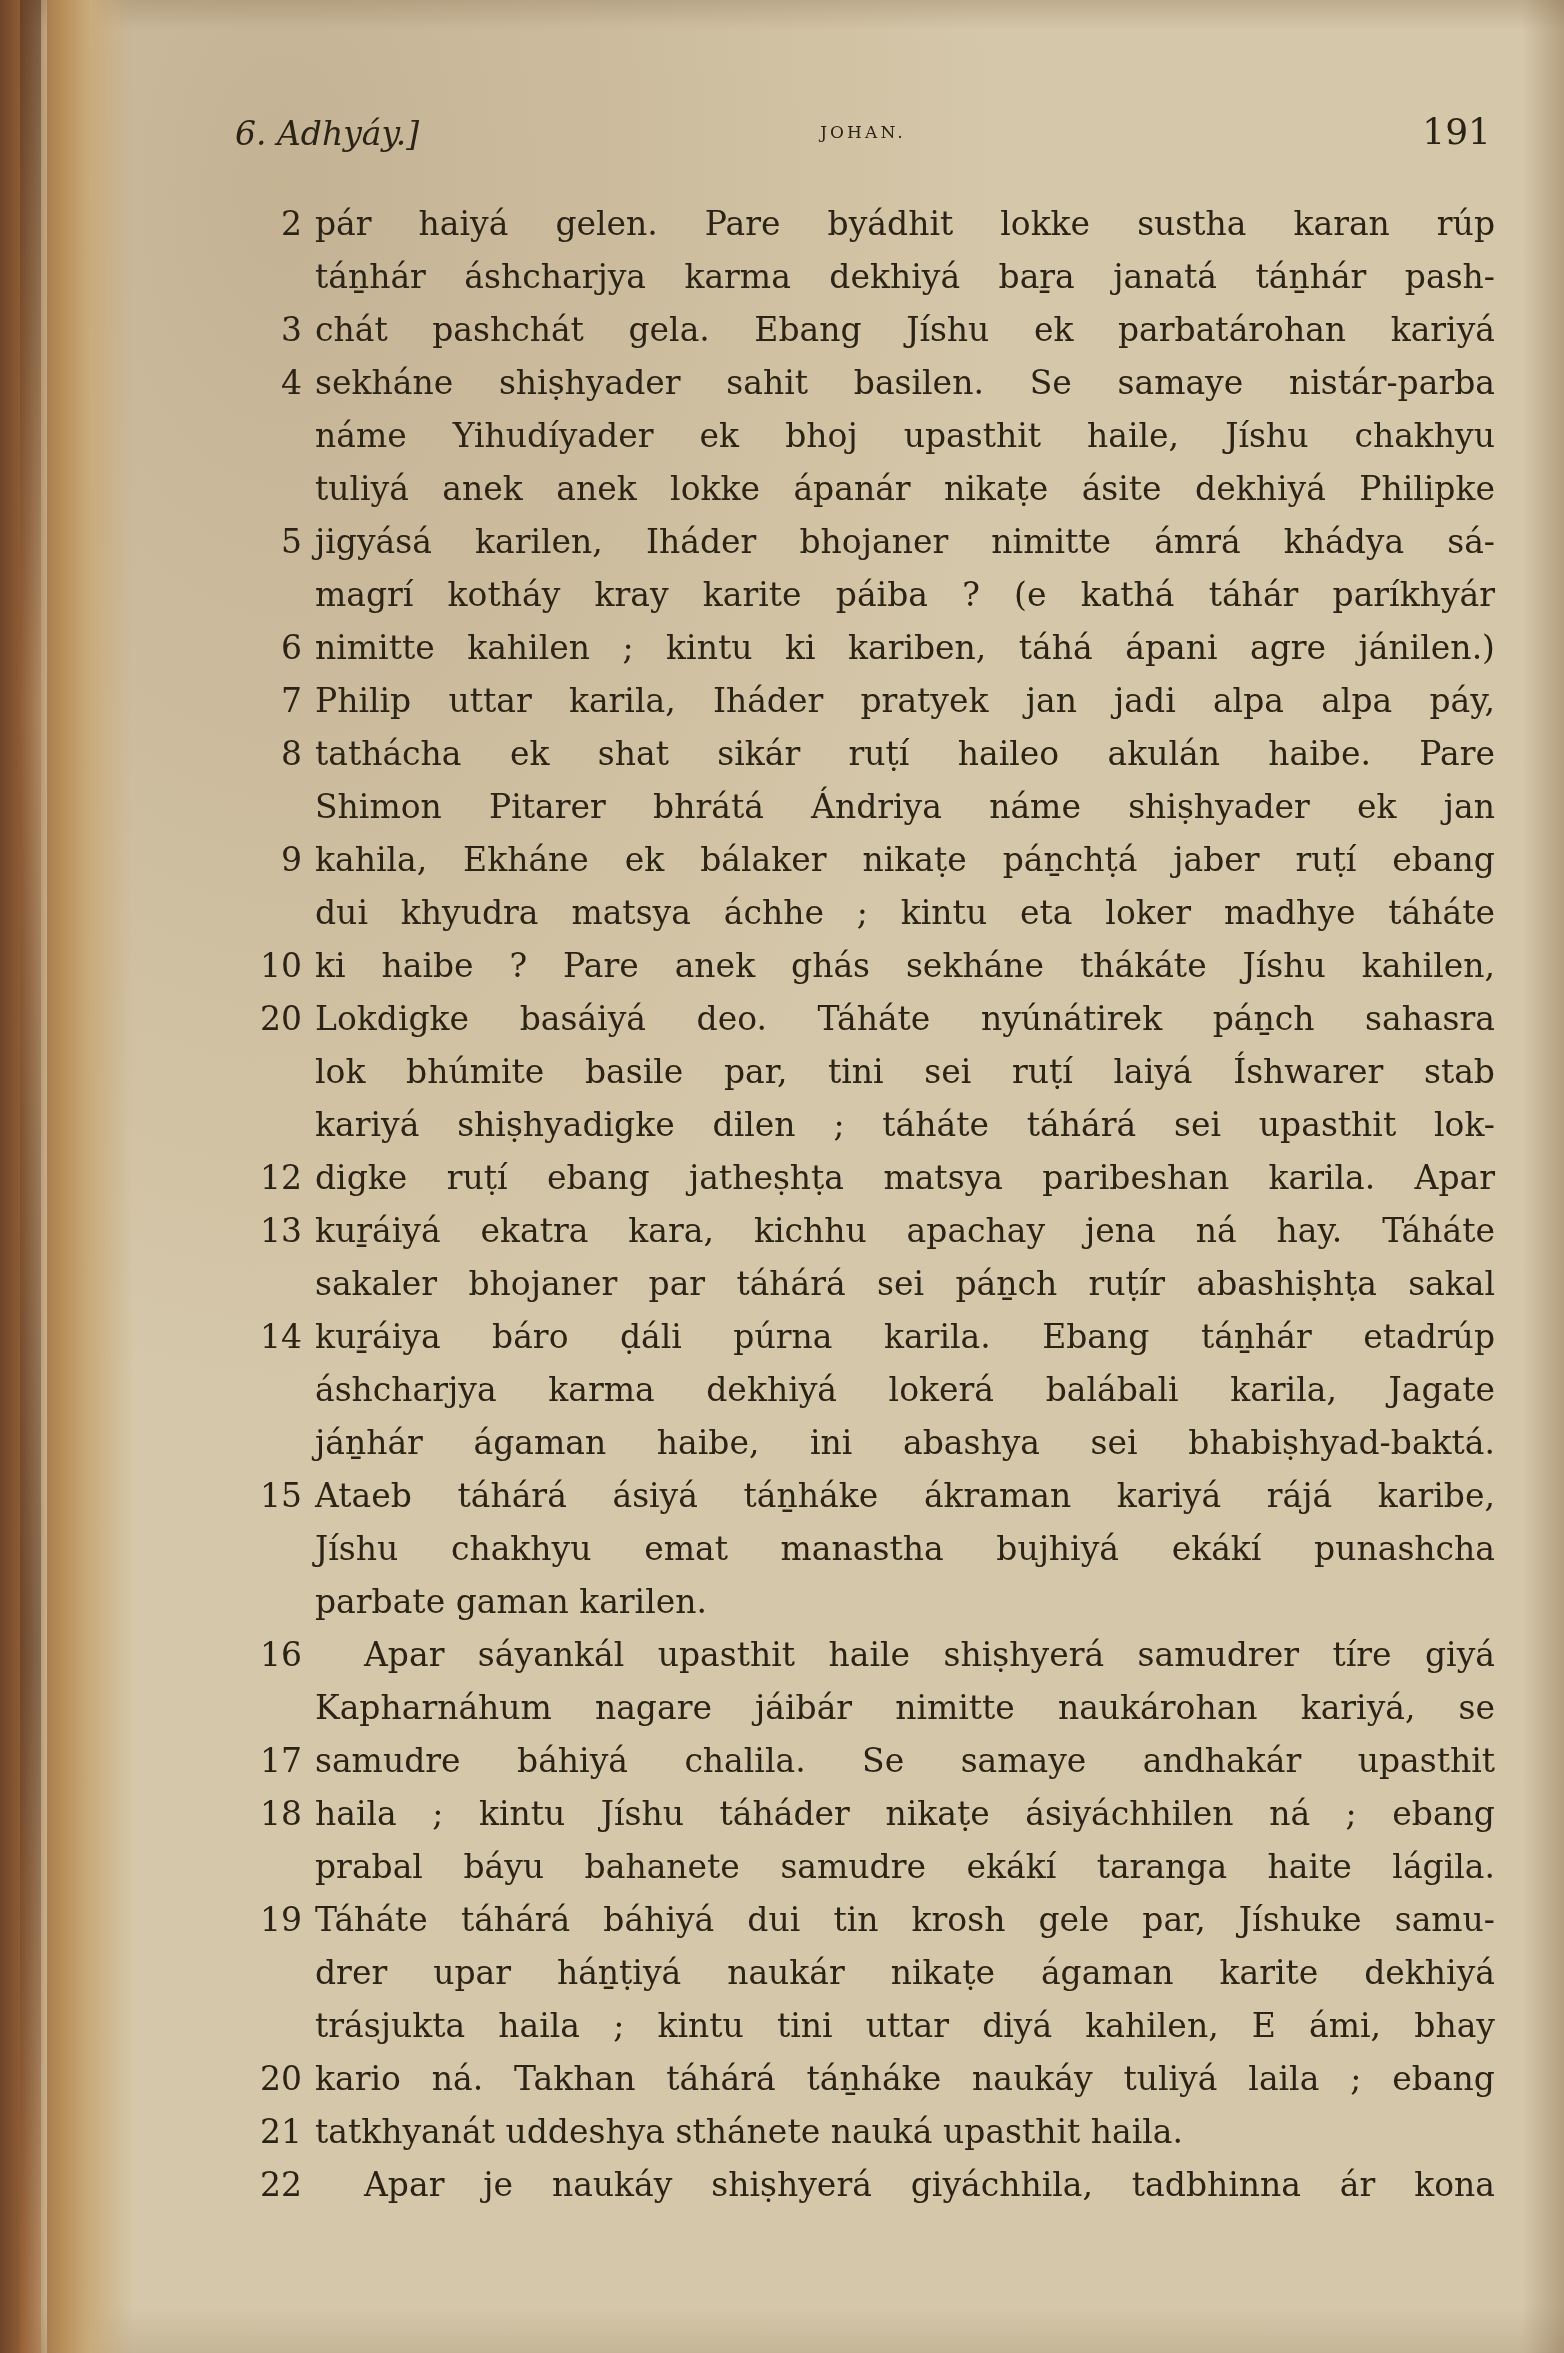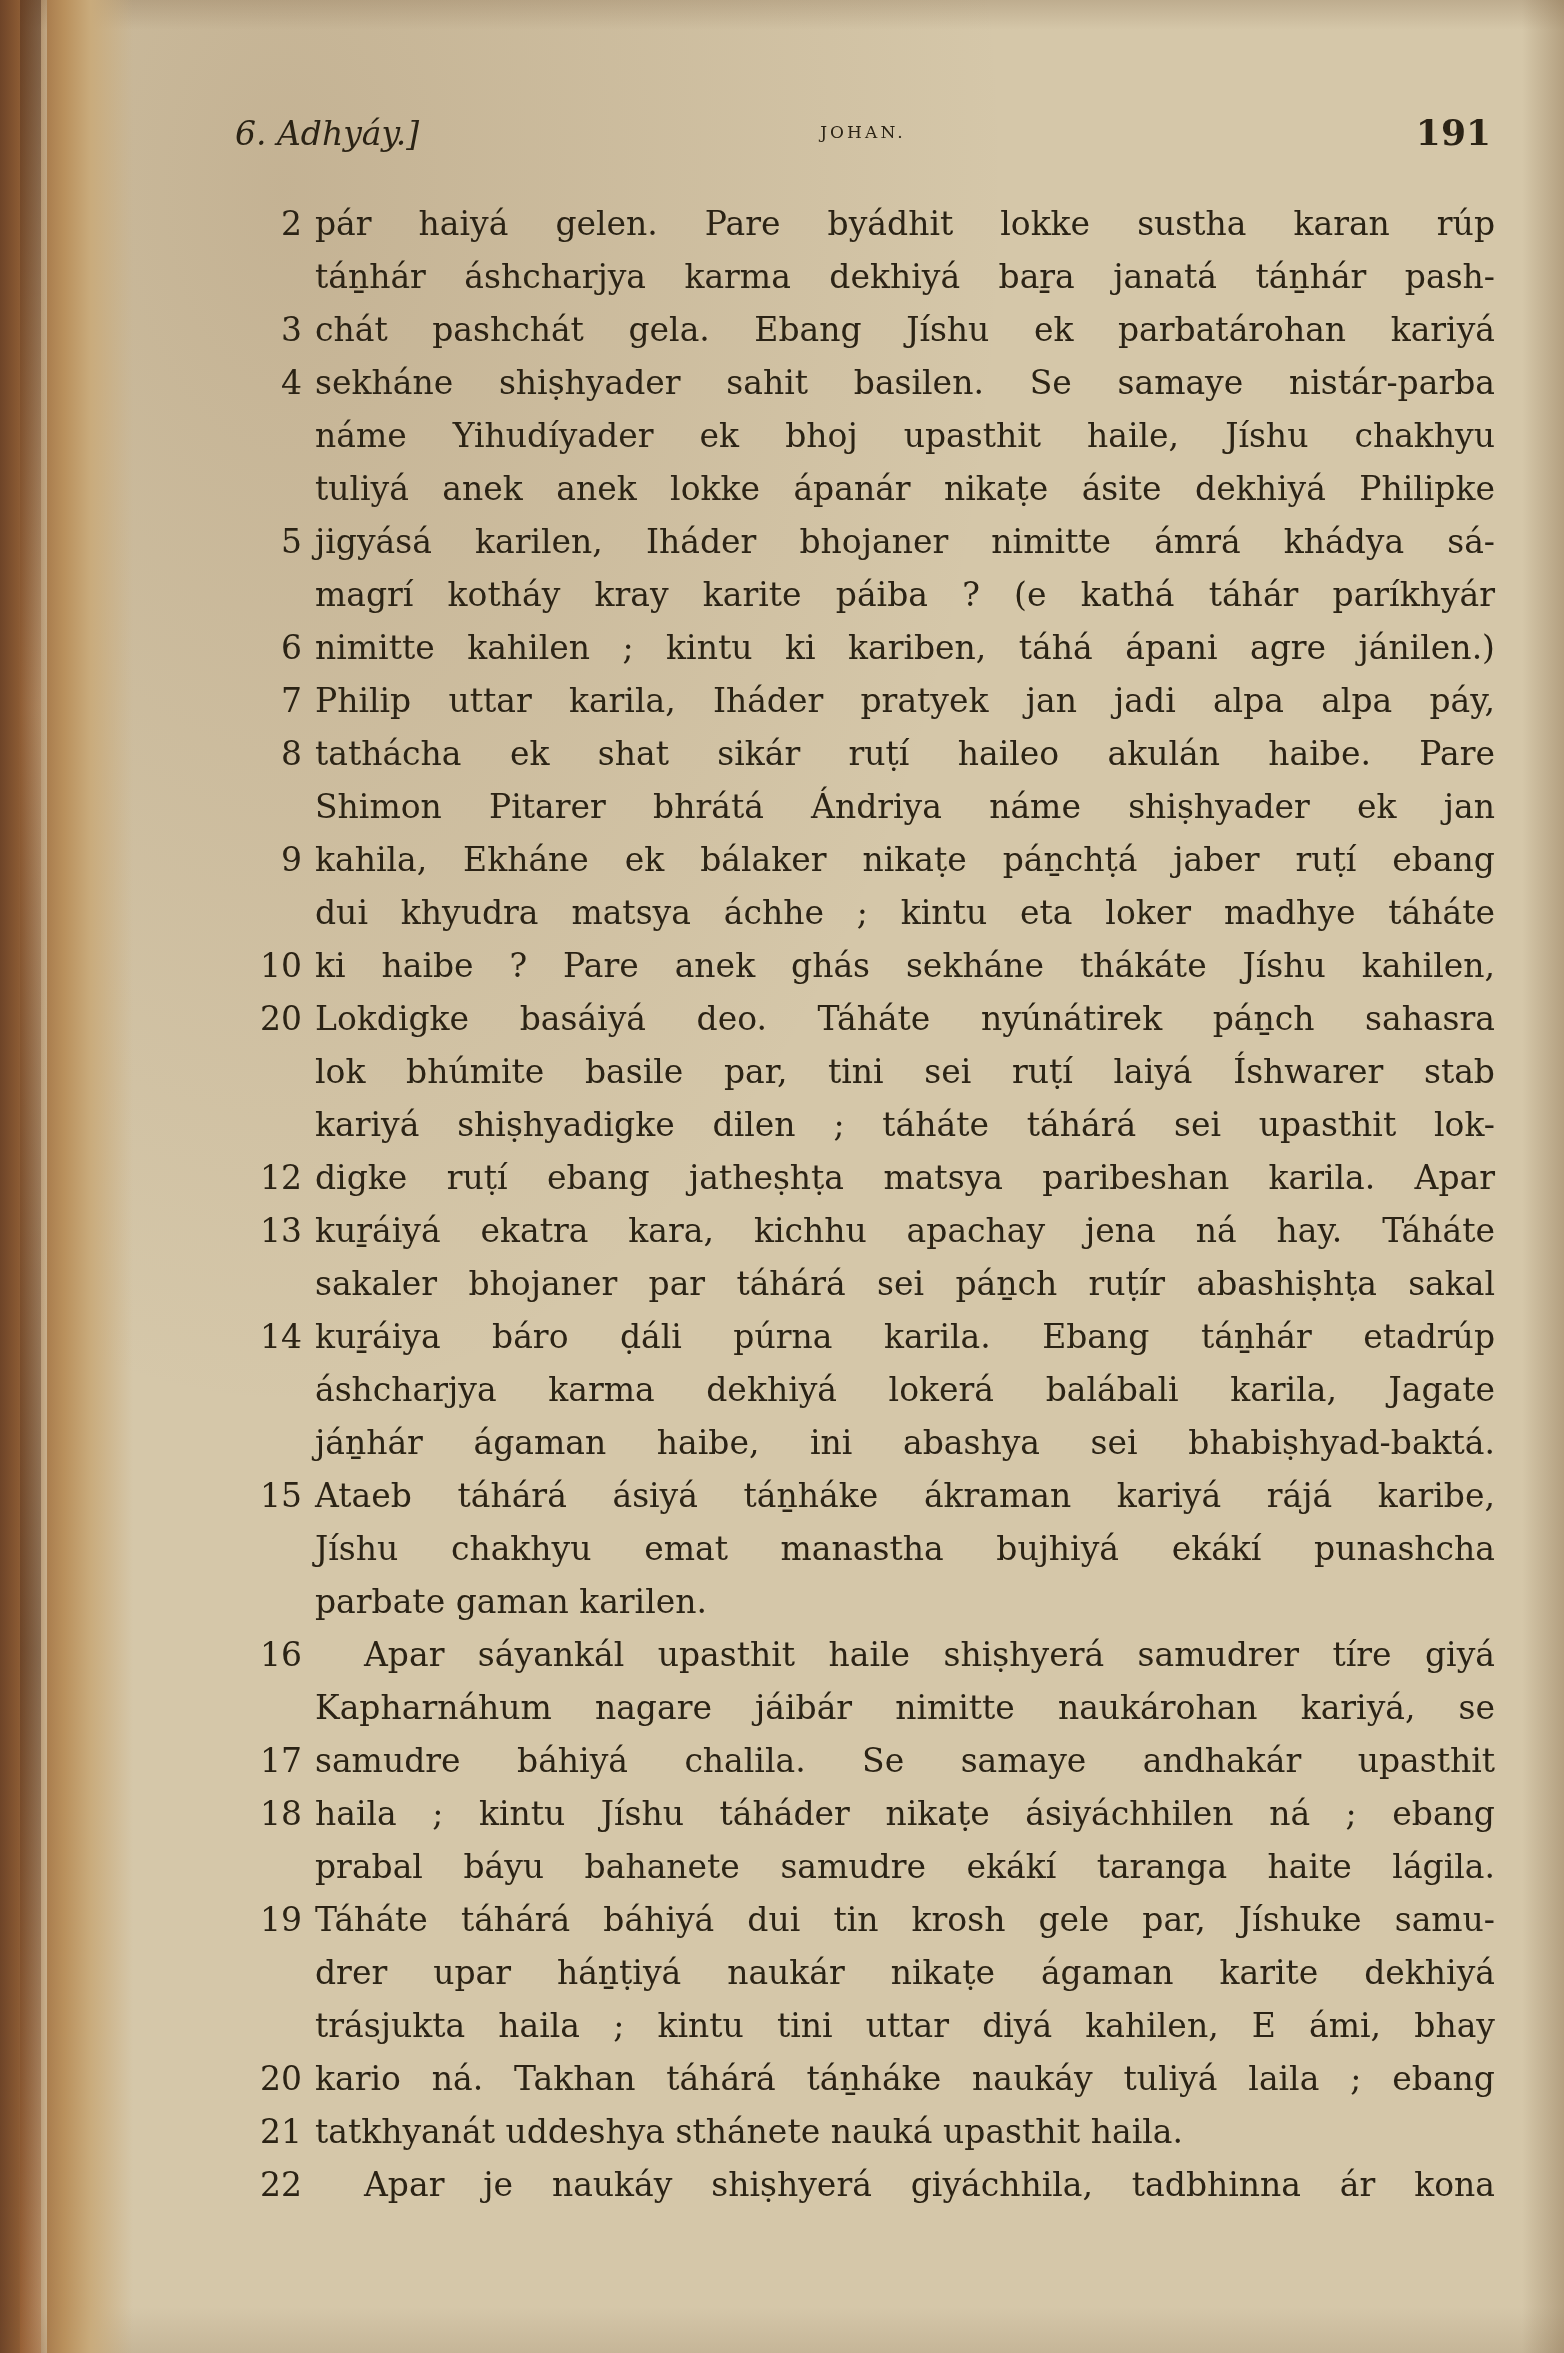--- a/index.html
+++ b/index.html
@@ -27,21 +27,21 @@
     background:linear-gradient(180deg, rgba(60,30,15,0.45), rgba(150,90,45,0.25) 30%, rgba(60,30,15,0.4) 70%, rgba(170,100,50,0.35));
   }
   .edge-right {
     position:absolute; right:0; top:0; bottom:0; width:43px;
     background:linear-gradient(270deg, rgba(115,85,50,0.35), rgba(115,85,50,0) 100%);
   }
   .header { position:absolute; left:235px; right:74px; top:114px; height:50px; }
   .h-left  { position:absolute; left:0; top:0; font-style:italic; font-size:33px; }
   .h-center{ position:absolute; left:50%; top:7.8px; transform:translateX(-50%);
              font-size:17px; letter-spacing:3.1px; }
-  .h-right { position:absolute; right:0; top:-3.1px; font-size:36px;font-weight:bold; }
+  .h-right { position:absolute; right:0; top:-3.1px; font-size:36px; }
   .content {
     position:absolute; left:252px; top:197px; width:1243px;
     font-size:33px; line-height:53px;
   }
   .line { position:relative; min-height:53px; }
   .vnum { position:absolute; left:0; top:0; width:50px; text-align:right; }
   .ltext { margin-left:63px; text-align:justify; text-align-last:justify; }
   .line.para-end .ltext { text-align-last:left; }
   .ltext.indent { text-indent:49px; }
 </style>

